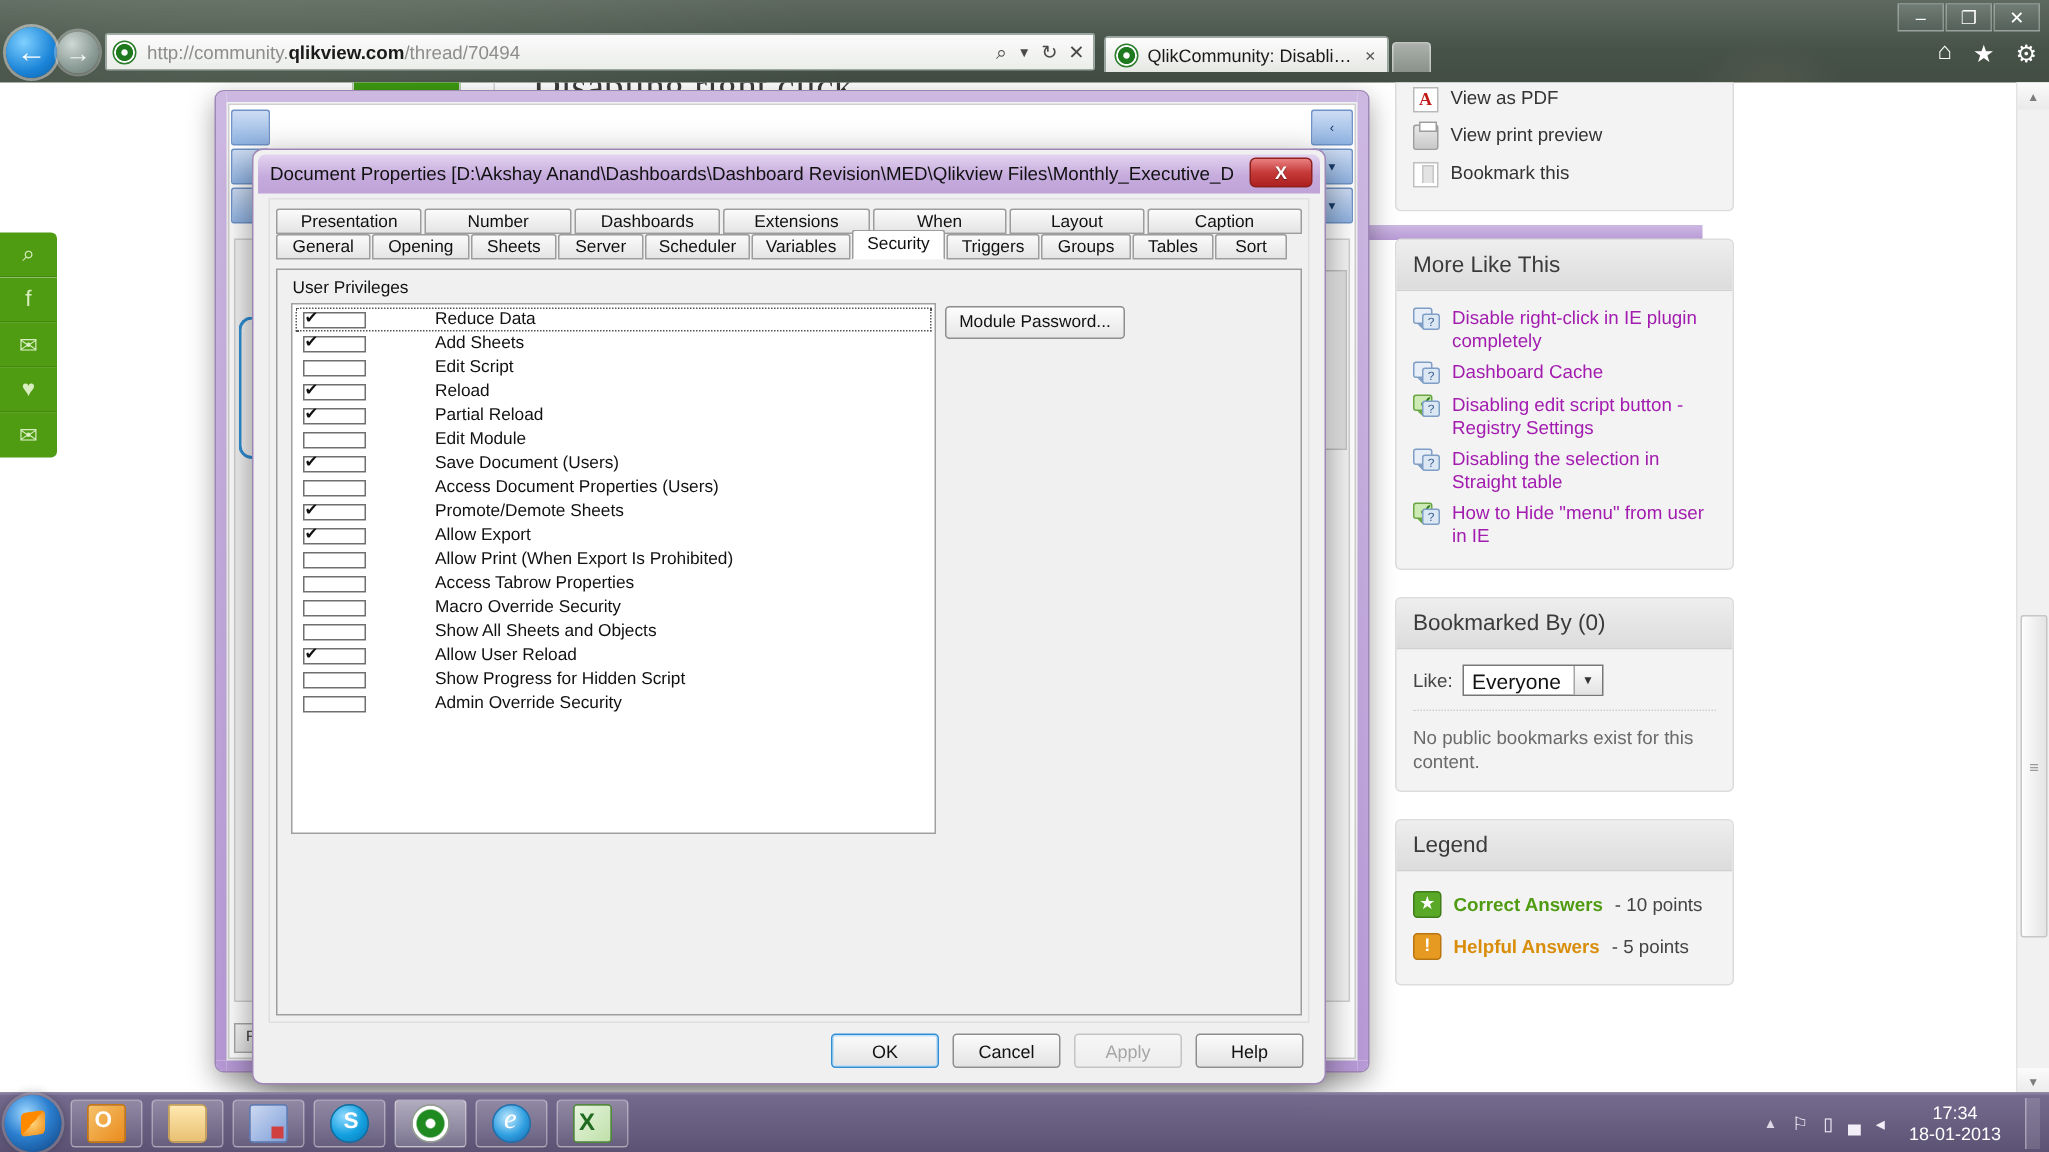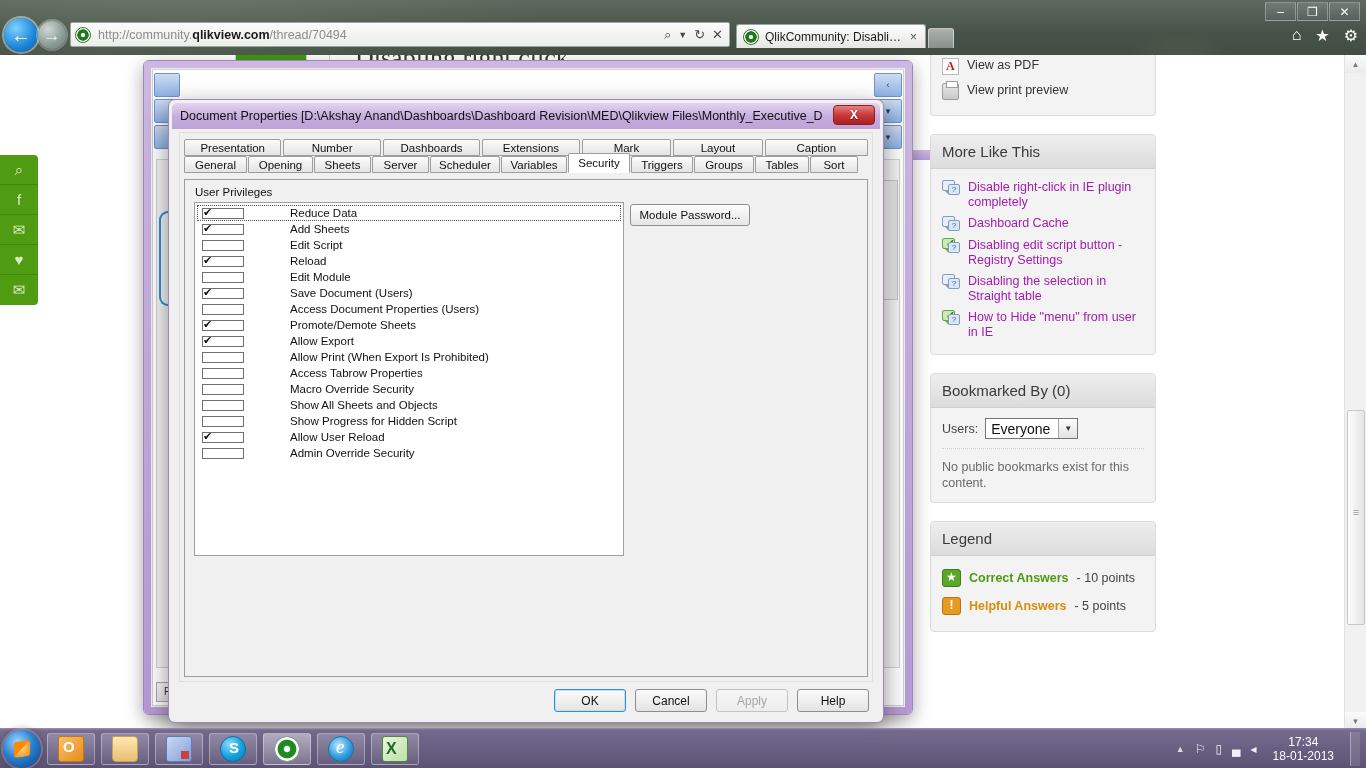--- a/index.html
+++ b/index.html
@@ -454,20 +454,24 @@
       <div class="card" style="border-top:none;border-radius:0 0 4px 4px;">
         <div class="card-bd" style="padding-top:4px;">
           <div class="act">
             <span class="ico ico-pdf"></span>
             <span>View as PDF</span>
           </div>
           <div class="act">
             <span class="ico ico-print"></span>
             <span>View print preview</span>
           </div>
+          <div class="act">
+            <span class="ico ico-bm"></span>
+            <span>Bookmark this</span>
+          </div>
         </div>
       </div>
 
       <div class="card">
         <div class="card-hd">More Like This</div>
         <div class="card-bd">
           <div class="mlt">
             <span class="bubble">
                 <span class="b1"></span>
                 <span class="b2">?</span>
@@ -506,21 +510,21 @@
               </span>
             <a>How to Hide "menu" from user in IE</a>
           </div>
         </div>
       </div>
 
       <div class="card">
         <div class="card-hd">Bookmarked By (0)</div>
         <div class="card-bd">
           <div class="viewrow">
-            <label>Users:</label>
+            <label>Like:</label>
             <div class="selbox">
               <span class="val">Everyone</span>
               <span class="arw">▼</span>
             </div>
           </div>
           <div class="nobm">No public bookmarks exist for this content.</div>
         </div>
       </div>
 
       <div class="card">
@@ -576,21 +580,21 @@
     <div class="dlg-close">X</div>
   </div>
 
   <div class="dlg-body">
     <div class="tabs">
       <div class="tabrow r1">
         <div class="tb" style="width:98px">Presentation</div>
         <div class="tb" style="width:98px">Number</div>
         <div class="tb" style="width:98px">Dashboards</div>
         <div class="tb" style="width:98px">Extensions</div>
-        <div class="tb" style="width:90px">Mark</div>
+        <div class="tb" style="width:90px">When</div>
         <div class="tb" style="width:90px">Layout</div>
         <div class="tb" style="width:104px">Caption</div>
       </div>
       <div class="tabrow r2">
         <div class="tb" style="width:63px">General</div>
         <div class="tb" style="width:65px">Opening</div>
         <div class="tb" style="width:57px">Sheets</div>
         <div class="tb" style="width:57px">Server</div>
         <div class="tb" style="width:70px">Scheduler</div>
         <div class="tb" style="width:66px">Variables</div>
@@ -616,20 +620,24 @@
         </div>
         <div class="li">
           <span class="cb"></span>
           <span>Edit Script</span>
         </div>
         <div class="li">
           <span class="cb on"></span>
           <span>Reload</span>
         </div>
         <div class="li">
+          <span class="cb on"></span>
+          <span>Partial Reload</span>
+        </div>
+        <div class="li">
           <span class="cb"></span>
           <span>Edit Module</span>
         </div>
         <div class="li">
           <span class="cb on"></span>
           <span>Save Document (Users)</span>
         </div>
         <div class="li">
           <span class="cb"></span>
           <span>Access Document Properties (Users)</span>
@@ -652,26 +660,26 @@
         </div>
         <div class="li">
           <span class="cb"></span>
           <span>Macro Override Security</span>
         </div>
         <div class="li">
           <span class="cb"></span>
           <span>Show All Sheets and Objects</span>
         </div>
         <div class="li">
-          <span class="cb"></span>
-          <span>Show Progress for Hidden Script</span>
-        </div>
-        <div class="li">
           <span class="cb on"></span>
           <span>Allow User Reload</span>
+        </div>
+        <div class="li">
+          <span class="cb"></span>
+          <span>Show Progress for Hidden Script</span>
         </div>
         <div class="li">
           <span class="cb"></span>
           <span>Admin Override Security</span>
         </div>
       </div>
 
       <div class="modbtn">Module Password...</div>
     </div>
   </div>

